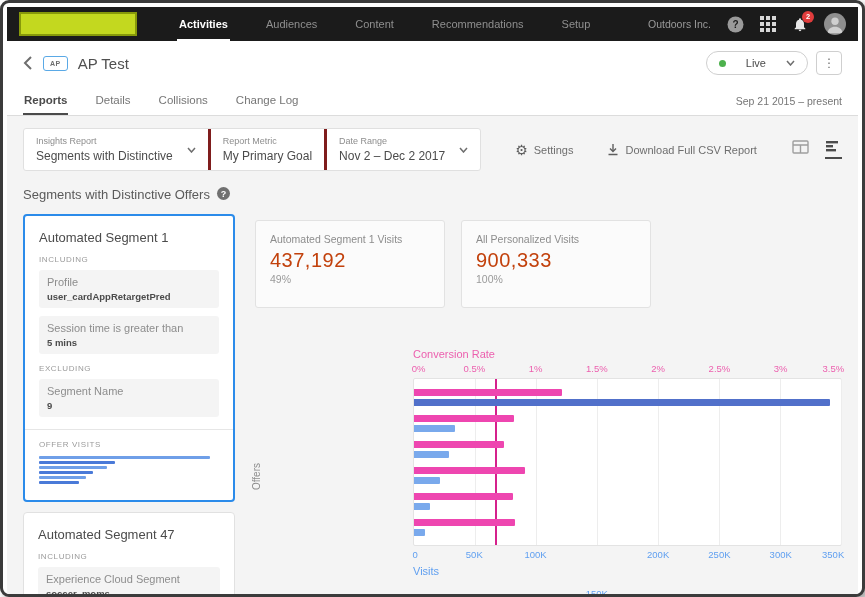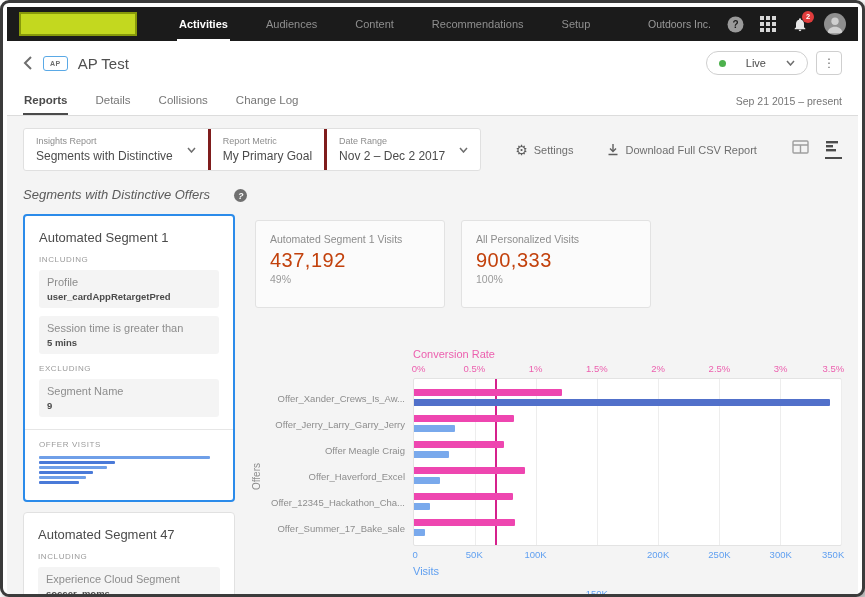--- a/index.html
+++ b/index.html
@@ -47,21 +47,21 @@
   .fcell{padding:7px 12px;border-right:3px solid #7f1d1d;display:flex;align-items:center;gap:14px;cursor:pointer;}
   .fcell:last-child{border-right:none;}
   .flabel{font-size:9px;color:#8d8d8d;margin-bottom:3px;}
   .fvalue{font-size:12px;color:#4b4b4b;}
   .chev{color:#6e6e6e;flex:none;}
   .action{display:flex;align-items:center;gap:6px;font-size:11px;color:#6e6e6e;margin-left:34px;cursor:pointer;}
   .gear-glyph{font-size:14px;color:#5e5e5e;line-height:1;}
   .view-toggles{margin-left:auto;display:flex;align-items:center;gap:16px;}
   .vicon{cursor:pointer;padding-bottom:3px;border-bottom:2px solid transparent;display:inline-flex;}
   .vicon.active{border-bottom-color:#4b4b4b;}
-  .section-title{font-size:13px;font-weight:normal;color:#5a5a5a;margin:16px 0 12px;display:flex;align-items:flex-end;gap:24px;font-style:italic;}
+  .section-title{font-size:13px;font-weight:normal;color:#5a5a5a;margin:16px 0 12px;display:flex;align-items:flex-start;gap:7px;}
   .help-dot{width:13px;height:13px;border-radius:50%;background:#707070;color:#fff;font-size:9px;font-weight:bold;
     display:inline-flex;align-items:center;justify-content:center;}
   .layout{display:flex;gap:20px;align-items:flex-start;}
   
   .seg-col{width:212px;flex:none;display:flex;flex-direction:column;gap:10px;}
   .seg-card{background:#fff;border:1px solid #e1e1e1;border-radius:4px;padding:14px;}
   .seg-card.selected{border:2px solid #2b8bea;}
   .seg-title{font-size:13px;color:#4b4b4b;margin-bottom:10px;}
   .cond-label{font-size:8px;letter-spacing:.6px;color:#9a9a9a;margin:10px 0 6px;}
   .cond-box{background:#f4f4f4;border-radius:3px;padding:6px 8px;margin-bottom:8px;}
@@ -292,28 +292,20 @@
             <div class="stat-card">
               <div class="stat-label">All Personalized Visits</div>
               <div class="stat-num">900,333</div>
               <div class="stat-pct">100%</div>
             </div>
           </div>
 
         <div class="chart">
           <div class="chart-left">
             <span class="offers-axis">Offers</span>
-            <div class="offer-labels" id="offer-labels">
-                <div class="offer-label">Offer_Xander_Crews_Is_Aw...</div>
-                <div class="offer-label">Offer_Jerry_Larry_Garry_Jerry</div>
-                <div class="offer-label">Offer Meagle Craig</div>
-                <div class="offer-label">Offer_Haverford_Excel</div>
-                <div class="offer-label">Offer_12345_Hackathon_Cha...</div>
-                <div class="offer-label">Offer_Summer_17_Bake_sale</div>
-              </div>
           </div>
           <div class="chart-right">
             <div class="axis-title-top">Conversion Rate</div>
             <div class="top-ticks" id="top-ticks">
                 <span class="tick" style="left: 0%; transform: translateX(-10%);">0%</span>
                 <span class="tick" style="left: 14.2857%;">0.5%</span>
                 <span class="tick" style="left: 28.5714%;">1%</span>
                 <span class="tick" style="left: 42.8571%;">1.5%</span>
                 <span class="tick" style="left: 57.1429%;">2%</span>
                 <span class="tick" style="left: 71.4286%;">2.5%</span>

